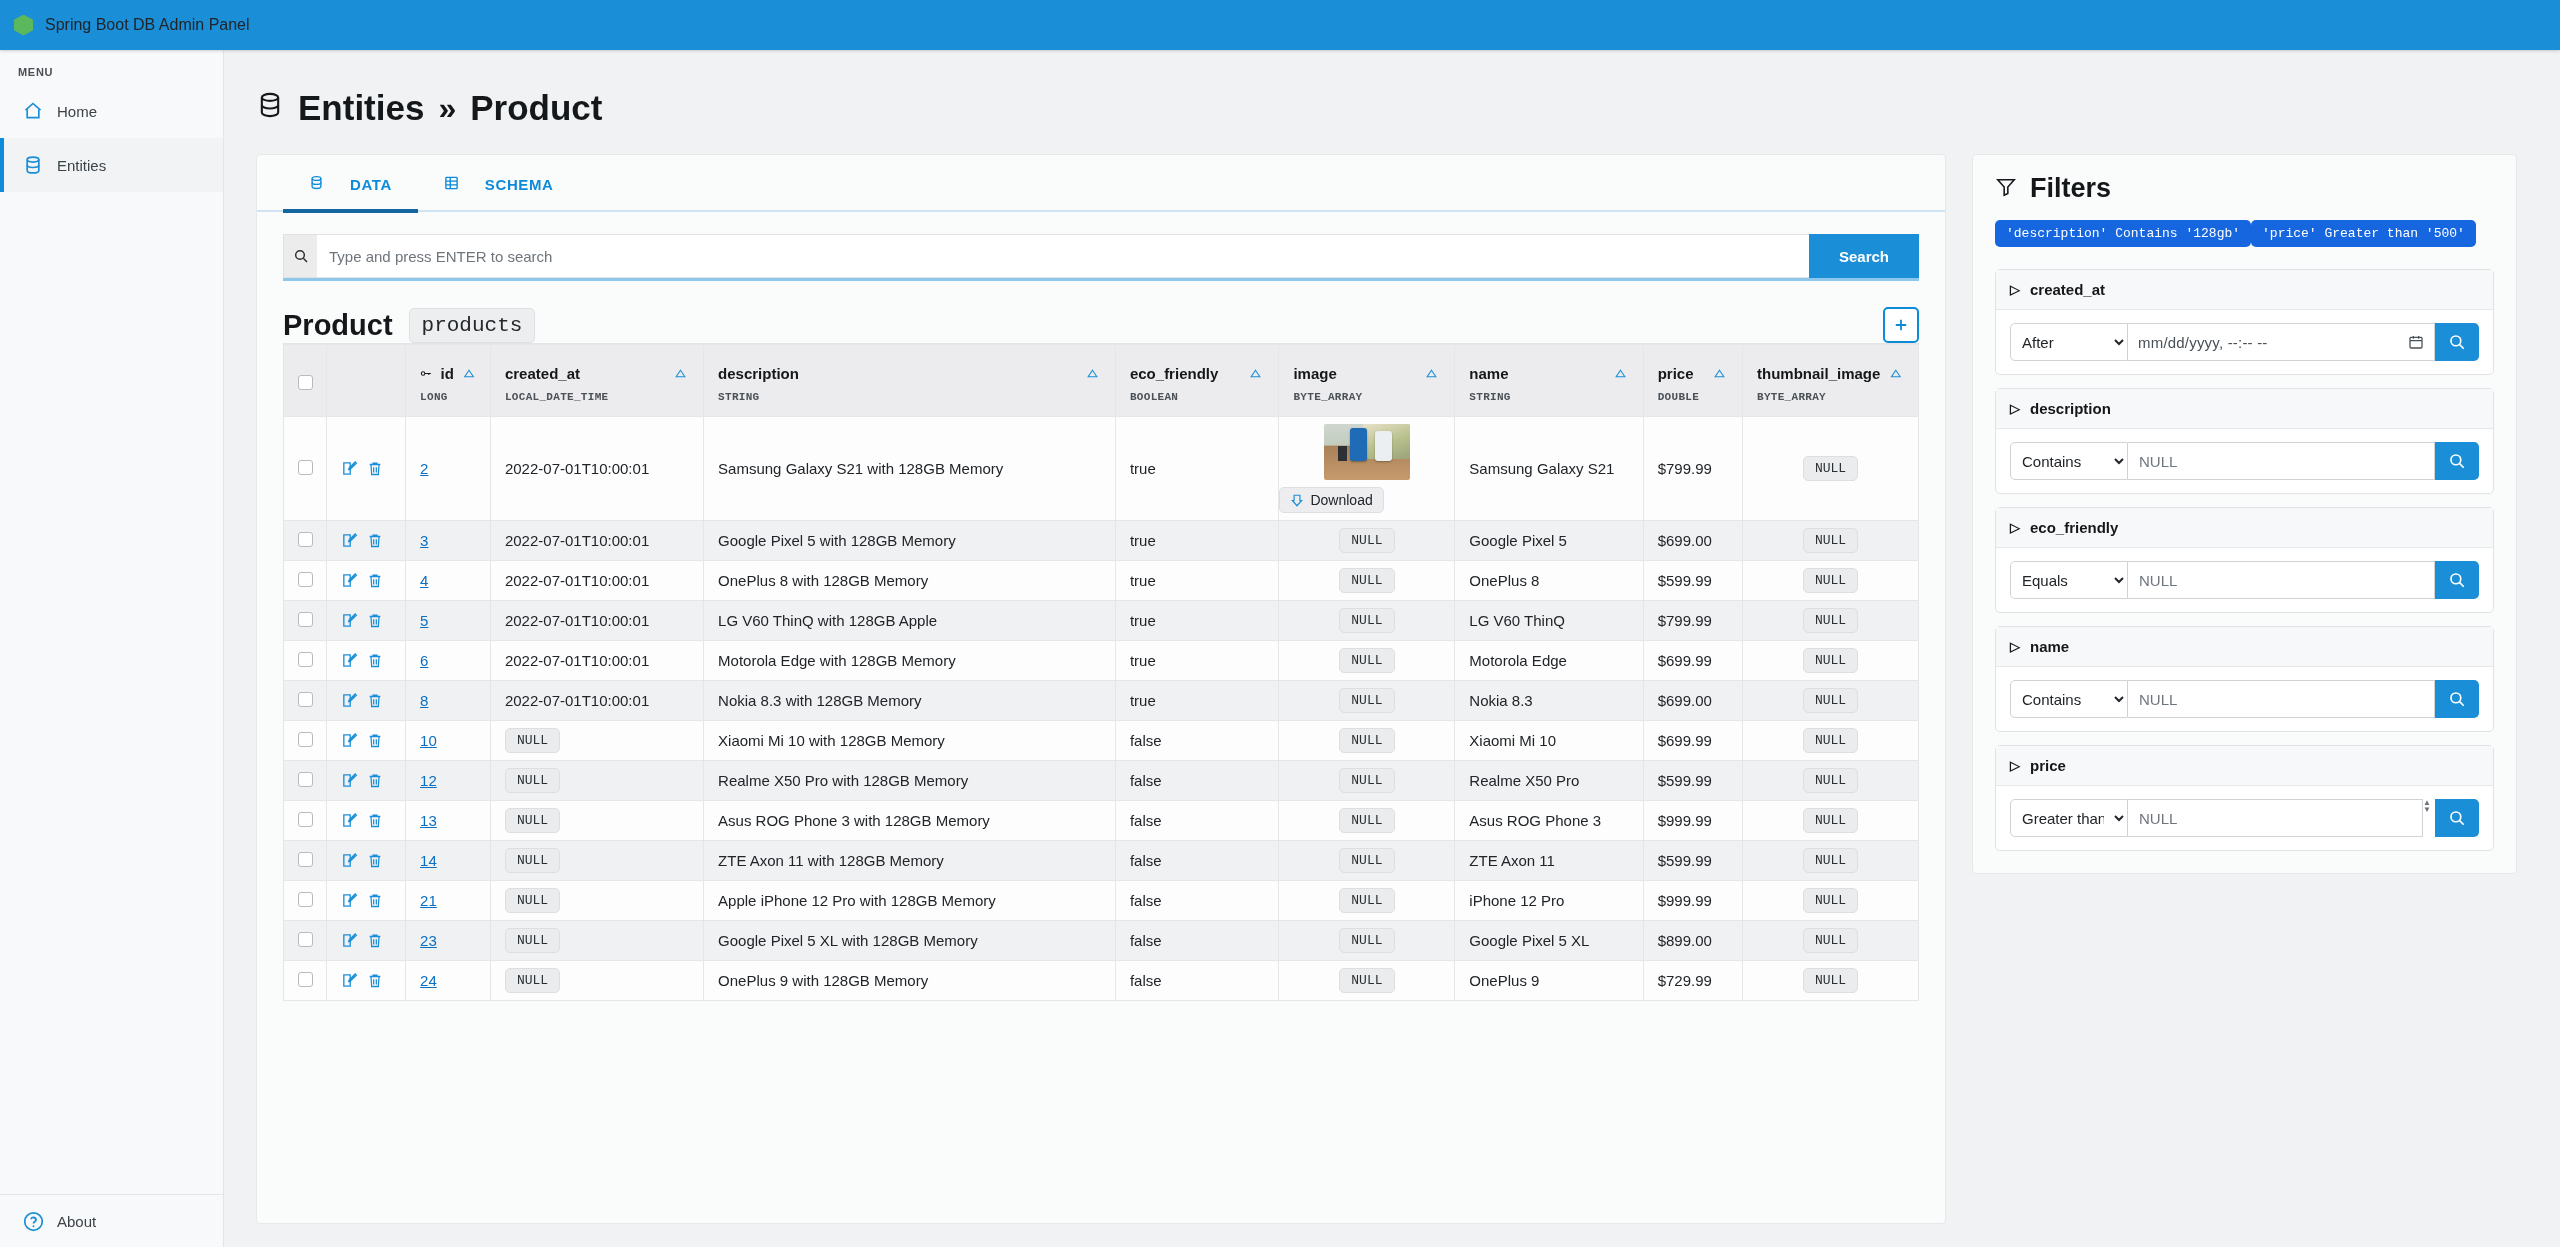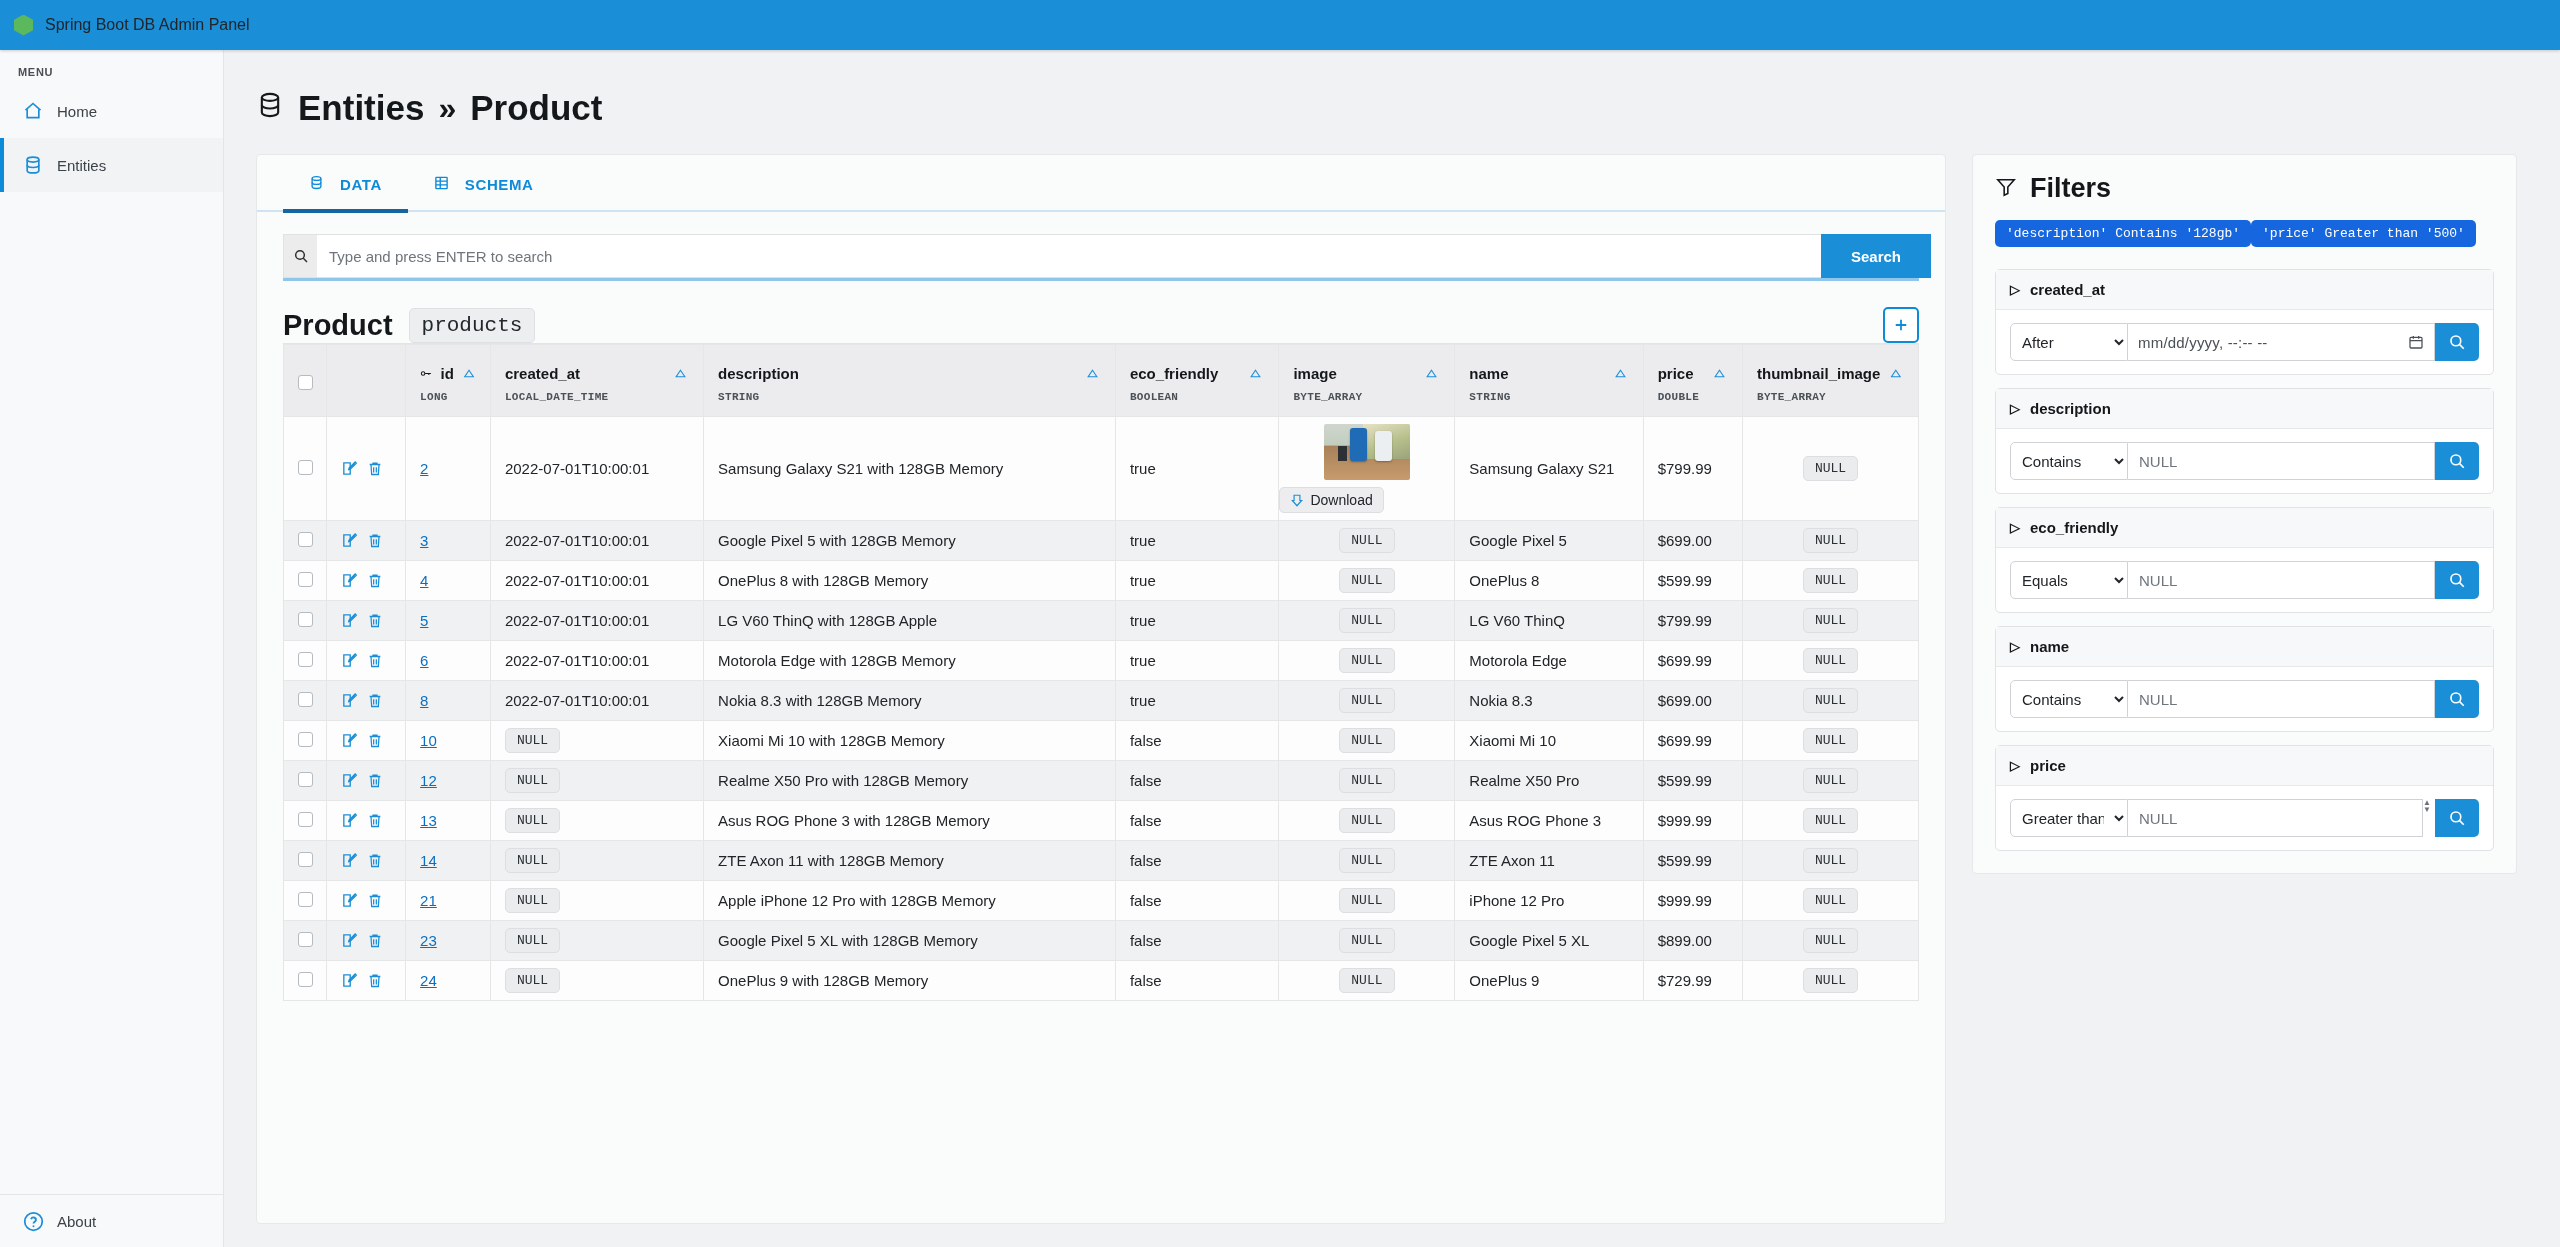--- a/index.html
+++ b/index.html
@@ -74,30 +74,30 @@
   }
   .card-filters {
     width:545px; background:#fafbfb;
     border:1px solid #e6e8ea; border-radius:4px;
     padding:18px 22px 22px 22px;
   }
 
   
   .tabs { display:flex; border-bottom:2px solid #cfe3f3; padding-left:26px; }
   .tab {
-    display:flex; align-items:center; gap:16px;
+    display:flex; align-items:center; gap:26px;
     padding:19px 26px 15px 26px;
     font-size:15px; font-weight:bold; letter-spacing:.6px;
     color:#0d8bd9; cursor:pointer;
     border-bottom:4px solid transparent; margin-bottom:-3px;
   }
   .tab.active { border-bottom-color:#1565a0; }
 
   
-  .searchrow { display:flex; margin:22px 14px 0 26px; height:44px; }
+  .searchrow { display:flex; margin:22px 26px 0 26px; height:44px; }
   .search-ic {
     width:34px; background:#ececec; border:1px solid #dfe1e3; border-right:none;
     display:flex; align-items:center; justify-content:center;
   }
   .search-inp {
     flex:1; border:1px solid #dfe1e3; border-left:none; border-right:none;
     padding:0 12px; font-size:15px; outline:none; background:#fff;
   }
   .search-inp::placeholder { color:#6e757c; }
   .search-btn {

